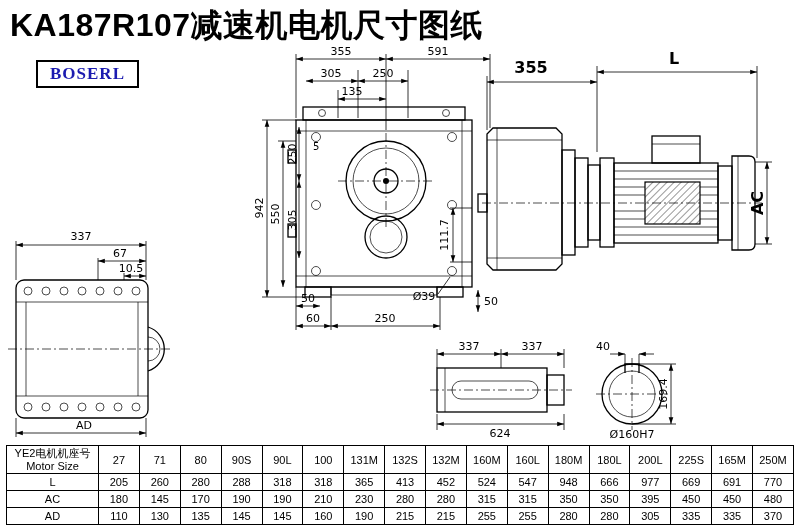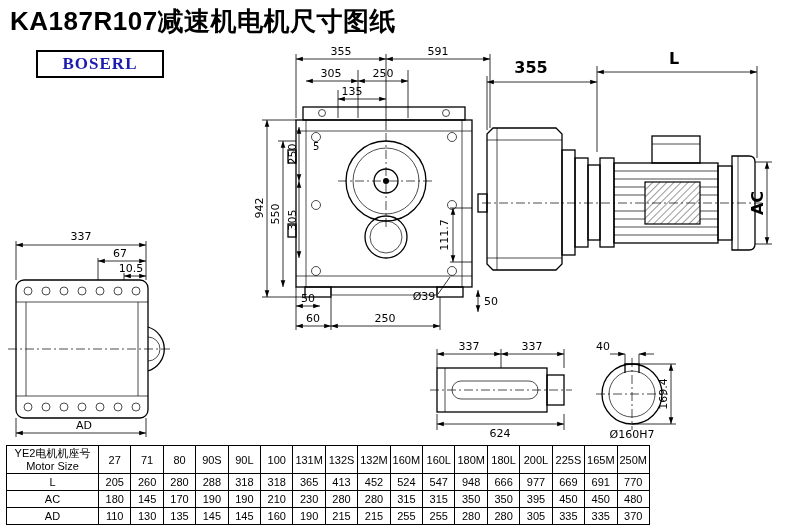--- a/index.html
+++ b/index.html
@@ -1,31 +1,31 @@
 <!DOCTYPE html>
 <html><head>
 <meta charset="utf-8">
 <style>
   * { margin:0; padding:0; box-sizing:border-box; }
   html,body { width:800px; height:528px; background:#fff; overflow:hidden;
               font-family:"Liberation Sans","DejaVu Sans",sans-serif; color:#000; }
-  .title { position:absolute; left:10px; top:4px; font-size:26px; font-weight:bold; letter-spacing:0.5px; }
-  .logo  { position:absolute; left:36px; top:50px; width:128px; height:28px; border:2px solid #000;
+  .title { position:absolute; left:10px; top:4px; font-size:32px; font-weight:bold; letter-spacing:0.5px; }
+  .logo  { position:absolute; left:36px; top:60px; width:103px; height:28px; border:2px solid #000;
            display:flex; align-items:center; justify-content:center;
            font-family:"Liberation Serif","DejaVu Serif",serif; font-weight:bold; font-size:17px;
            color:#1b1bb0; letter-spacing:1px; }
   svg { position:absolute; left:0; top:0; }
   .ln   { fill:none; stroke:#000; stroke-width:1.3px; }
   .thin { fill:none; stroke:#000; stroke-width:0.7px; }
   .cl   { fill:none; stroke:#000; stroke-width:0.7px; stroke-dasharray:9 3 2 3; }
   .dimline { fill:none; stroke:#000; stroke-width:0.8px; }
   text.dim  { font-size:11px; fill:#000; font-family:"DejaVu Sans",sans-serif; }
   text.dimS { font-size:10px; fill:#000; font-family:"DejaVu Sans",sans-serif; }
   text.dimB { font-size:16px; font-weight:bold; fill:#000; font-family:"DejaVu Sans",sans-serif; }
-  table.spec { position:absolute; left:6px; top:445px; width:644px; border-collapse:collapse;
+  table.spec { position:absolute; left:6px; top:445px; width:788px; border-collapse:collapse;
                table-layout:fixed; background:#fff; }
   table.spec td { border:1px solid #000; text-align:center; vertical-align:middle;
                   font-size:11px; height:17px; white-space:nowrap; overflow:hidden; padding:0; }
   table.spec tr.hrow td { height:28px; }
   .hcn,.hen { font-size:11px; line-height:13px; }
 </style>
 </head>
 <body>
 
 <div class="title">KA187R107减速机电机尺寸图纸</div>

